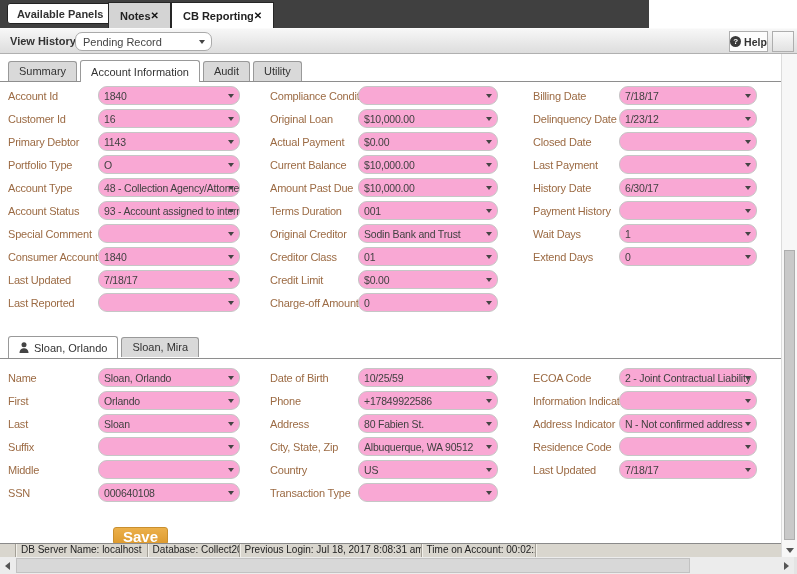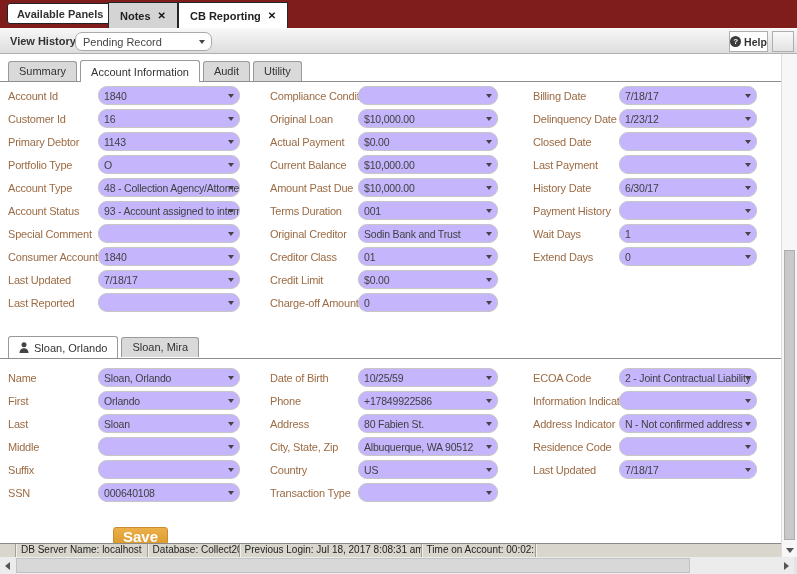--- a/index.html
+++ b/index.html
@@ -1,26 +1,26 @@
 <!DOCTYPE html>
 <html><head>
 <meta charset="utf-8">
 <style>
   * { box-sizing: border-box; margin: 0; padding: 0; }
   html, body { width: 797px; height: 574px; overflow: hidden; }
   body { font-family: "Liberation Sans", sans-serif; font-size: 11px; background: #fff; position: relative; color: #333; }
 
   
-  .topbar { position: absolute; top: 0; left: 0; width: 797px; height: 28px; background: #7f1d1d; }
+  .topbar { position: absolute; top: 0; left: 0; width: 649px; height: 28px; background: #404040; }
   .avail-btn { position: absolute; left: 7px; top: 3px; height: 21px; background: #fff; border: 1px solid #222;
     border-radius: 3px; padding: 0 9px; display: flex; align-items: center; gap: 7px; font-weight: bold;
     font-size: 11px; color: #333; font-family: inherit; cursor: default; }
   .top-tabs { position: absolute; left: 108px; top: 2px; height: 26px; display: flex; }
   .top-tab { height: 26px; padding: 0 11px; border: 1px solid #262626; border-bottom: none; background: #d4d4d4;
-    display: flex; align-items: center; gap: 7px; font-weight: bold; font-size: 11px; color: #222; }
+    display: flex; align-items: center; gap: 0; font-weight: bold; font-size: 11px; color: #222; }
   .top-tab.active { background: #fff; }
   .top-tab .close { font-size: 10px; font-weight: bold; color: #111; }
 
   
   .toolbar { position: absolute; top: 28px; left: 0; width: 797px; height: 26px;
     background: linear-gradient(#f7f7f7, #dddddd); border-bottom: 1px solid #b0b0b0; border-top: 1px solid #fbfbfb; }
   .vh-label { position: absolute; left: 10px; top: 6px; font-weight: bold; color: #333; }
   .history-select { position: absolute; left: 75px; top: 3px; width: 137px; height: 19px; background: #fff;
     border: 1px solid #aaa; border-radius: 7px; display: flex; align-items: center; padding: 0 18px 0 7px; color: #444; }
   .history-select .sel-caret { position: absolute; right: 6px; top: 7px; }
@@ -46,21 +46,21 @@
   .tab.has-icon .person { display: inline-block; }
 
   
   .fields { position: absolute; left: 0; right: 0; }
   .top-fields { top: 32px; } .bottom-fields { top: 314px; }
   .fcol { position: absolute; top: 0; }
   .fcol.c1 { left: 8px; } .fcol.c2 { left: 270px; } .fcol.c3 { left: 533px; }
   .frow { display: flex; align-items: center; height: 19px; margin-bottom: 4px; }
   .flabel { color: #9c6b44; white-space: nowrap; letter-spacing: -0.2px; flex: none; }
   .c1 .flabel { width: 90px; } .c2 .flabel { width: 88px; } .c3 .flabel { width: 86px; }
-  .fbox { position: relative; height: 19px; background: #c4b5fd; border: 1px solid #c6c6c6; border-radius: 9px;
+  .fbox { position: relative; height: 19px; background: #f9a8d4; border: 1px solid #c6c6c6; border-radius: 9px;
     display: flex; align-items: center; padding: 0 5px; overflow: hidden; flex: none; z-index: 2; }
   .c1 .fbox { width: 142px; } .c2 .fbox { width: 140px; } .c3 .fbox { width: 138px; }
   .fval { font-size: 10.5px; letter-spacing: -0.2px; color: #414141; white-space: nowrap; }
   .fcaret { display: none; position: absolute; right: 5px; top: 7px; }
   .frow.select .fcaret { display: block; }
 
   .caret-dn { width: 0; height: 0; border-left: 3.5px solid transparent; border-right: 3.5px solid transparent;
     border-top: 4px solid #444; display: inline-block; }
 
   .save-btn { position: absolute; left: 113px; top: 473px; height: 18px; padding: 0 9px;
@@ -387,28 +387,28 @@
     </span>
   </div>
         <div class="frow">
     <span class="flabel">Last</span>
     <span class="fbox">
       <span class="fval">Sloan</span>
       <span class="fcaret caret-dn"></span>
     </span>
   </div>
         <div class="frow">
+    <span class="flabel">Suffix</span>
+    <span class="fbox">
+      <span class="fval"></span>
+      <span class="fcaret caret-dn"></span>
+    </span>
+  </div>
+        <div class="frow">
     <span class="flabel">Middle</span>
-    <span class="fbox">
-      <span class="fval"></span>
-      <span class="fcaret caret-dn"></span>
-    </span>
-  </div>
-        <div class="frow">
-    <span class="flabel">Suffix</span>
     <span class="fbox">
       <span class="fval"></span>
       <span class="fcaret caret-dn"></span>
     </span>
   </div>
         <div class="frow">
     <span class="flabel">SSN</span>
     <span class="fbox">
       <span class="fval">000640108</span>
       <span class="fcaret caret-dn"></span>

